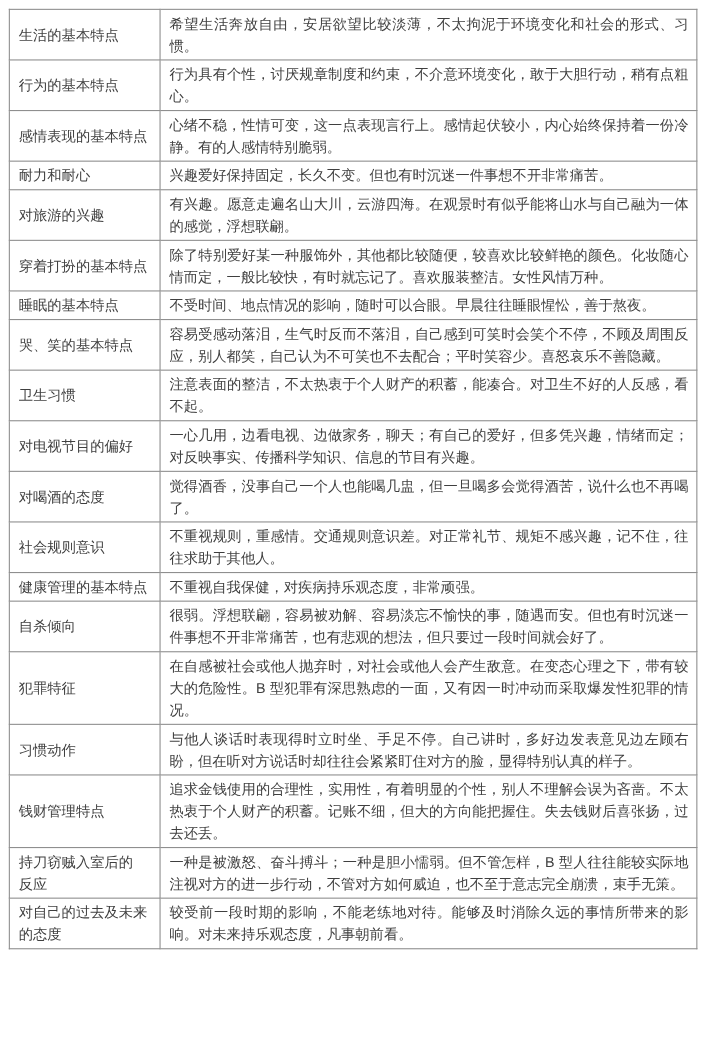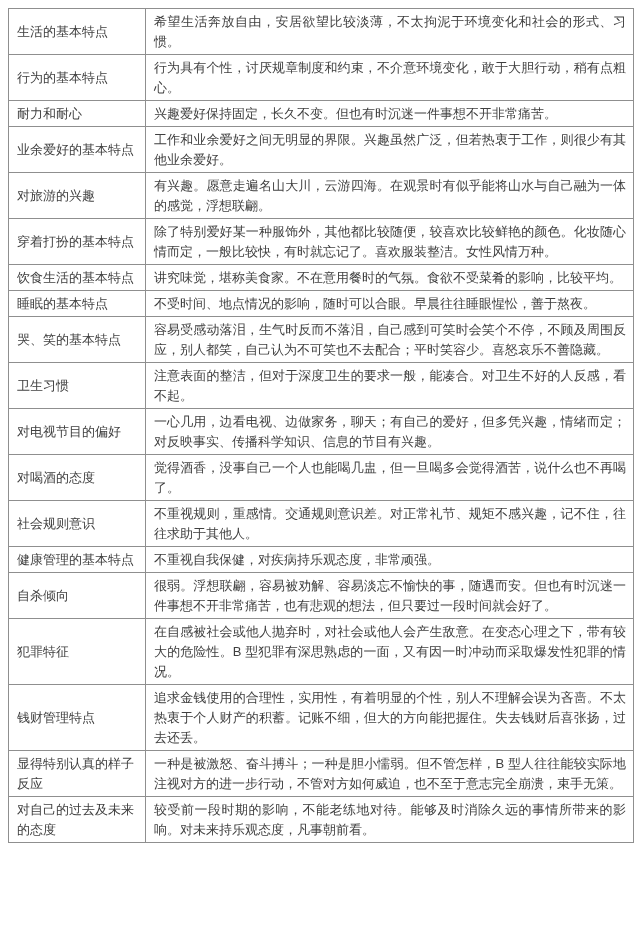--- a/index.html
+++ b/index.html
@@ -58,50 +58,46 @@
     <tbody>
         <tr>
           <td class="label-cell">生活的基本特点</td>
           <td class="content-cell">希望生活奔放自由，安居欲望比较淡薄，不太拘泥于环境变化和社会的形式、习惯。</td>
         </tr>
         <tr>
           <td class="label-cell">行为的基本特点</td>
           <td class="content-cell">行为具有个性，讨厌规章制度和约束，不介意环境变化，敢于大胆行动，稍有点粗心。</td>
         </tr>
         <tr>
+          <td class="label-cell">感情表现的基本特点</td>
+          <td class="content-cell">心绪不稳，性情可变，这一点表现言行上。感情起伏较小，内心始终保持着一份冷静。有的人感情特别脆弱。</td>
+        </tr>
+        <tr>
           <td class="label-cell">耐力和耐心</td>
           <td class="content-cell">兴趣爱好保持固定，长久不变。但也有时沉迷一件事想不开非常痛苦。</td>
-        </tr>
-        <tr>
-          <td class="label-cell">业余爱好的基本特点</td>
-          <td class="content-cell">工作和业余爱好之间无明显的界限。兴趣虽然广泛，但若热衷于工作，则很少有其他业余爱好。</td>
         </tr>
         <tr>
           <td class="label-cell">对旅游的兴趣</td>
           <td class="content-cell">有兴趣。愿意走遍名山大川，云游四海。在观景时有似乎能将山水与自己融为一体的感觉，浮想联翩。</td>
         </tr>
         <tr>
           <td class="label-cell">穿着打扮的基本特点</td>
           <td class="content-cell">除了特别爱好某一种服饰外，其他都比较随便，较喜欢比较鲜艳的颜色。化妆随心情而定，一般比较快，有时就忘记了。喜欢服装整洁。女性风情万种。</td>
-        </tr>
-        <tr>
-          <td class="label-cell">饮食生活的基本特点</td>
-          <td class="content-cell">讲究味觉，堪称美食家。不在意用餐时的气氛。食欲不受菜肴的影响，比较平均。</td>
         </tr>
         <tr>
           <td class="label-cell">睡眠的基本特点</td>
           <td class="content-cell">不受时间、地点情况的影响，随时可以合眼。早晨往往睡眼惺忪，善于熬夜。</td>
         </tr>
         <tr>
           <td class="label-cell">哭、笑的基本特点</td>
           <td class="content-cell">容易受感动落泪，生气时反而不落泪，自己感到可笑时会笑个不停，不顾及周围反应，别人都笑，自己认为不可笑也不去配合；平时笑容少。喜怒哀乐不善隐藏。</td>
         </tr>
         <tr>
           <td class="label-cell">卫生习惯</td>
-          <td class="content-cell">注意表面的整洁，但对于深度卫生的要求一般，能凑合。对卫生不好的人反感，看不起。</td>
+          <td class="content-cell">注意表面的整洁，不太热衷于个人财产的积蓄，能凑合。对卫生不好的人反感，看不起。</td>
         </tr>
         <tr>
           <td class="label-cell">对电视节目的偏好</td>
           <td class="content-cell">一心几用，边看电视、边做家务，聊天；有自己的爱好，但多凭兴趣，情绪而定；对反映事实、传播科学知识、信息的节目有兴趣。</td>
         </tr>
         <tr>
           <td class="label-cell">对喝酒的态度</td>
           <td class="content-cell">觉得酒香，没事自己一个人也能喝几盅，但一旦喝多会觉得酒苦，说什么也不再喝了。</td>
         </tr>
         <tr>
@@ -114,25 +110,29 @@
         </tr>
         <tr>
           <td class="label-cell">自杀倾向</td>
           <td class="content-cell">很弱。浮想联翩，容易被劝解、容易淡忘不愉快的事，随遇而安。但也有时沉迷一件事想不开非常痛苦，也有悲观的想法，但只要过一段时间就会好了。</td>
         </tr>
         <tr>
           <td class="label-cell">犯罪特征</td>
           <td class="content-cell">在自感被社会或他人抛弃时，对社会或他人会产生敌意。在变态心理之下，带有较大的危险性。B 型犯罪有深思熟虑的一面，又有因一时冲动而采取爆发性犯罪的情况。</td>
         </tr>
         <tr>
+          <td class="label-cell">习惯动作</td>
+          <td class="content-cell">与他人谈话时表现得时立时坐、手足不停。自己讲时，多好边发表意见边左顾右盼，但在听对方说话时却往往会紧紧盯住对方的脸，显得特别认真的样子。</td>
+        </tr>
+        <tr>
           <td class="label-cell">钱财管理特点</td>
           <td class="content-cell">追求金钱使用的合理性，实用性，有着明显的个性，别人不理解会误为吝啬。不太热衷于个人财产的积蓄。记账不细，但大的方向能把握住。失去钱财后喜张扬，过去还丢。</td>
         </tr>
         <tr>
-          <td class="label-cell">显得特别认真的样子
+          <td class="label-cell">持刀窃贼入室后的
 反应</td>
           <td class="content-cell">一种是被激怒、奋斗搏斗；一种是胆小懦弱。但不管怎样，B 型人往往能较实际地注视对方的进一步行动，不管对方如何威迫，也不至于意志完全崩溃，束手无策。</td>
         </tr>
         <tr>
           <td class="label-cell">对自己的过去及未来
 的态度</td>
           <td class="content-cell">较受前一段时期的影响，不能老练地对待。能够及时消除久远的事情所带来的影响。对未来持乐观态度，凡事朝前看。</td>
         </tr>
       </tbody>
   </table>

